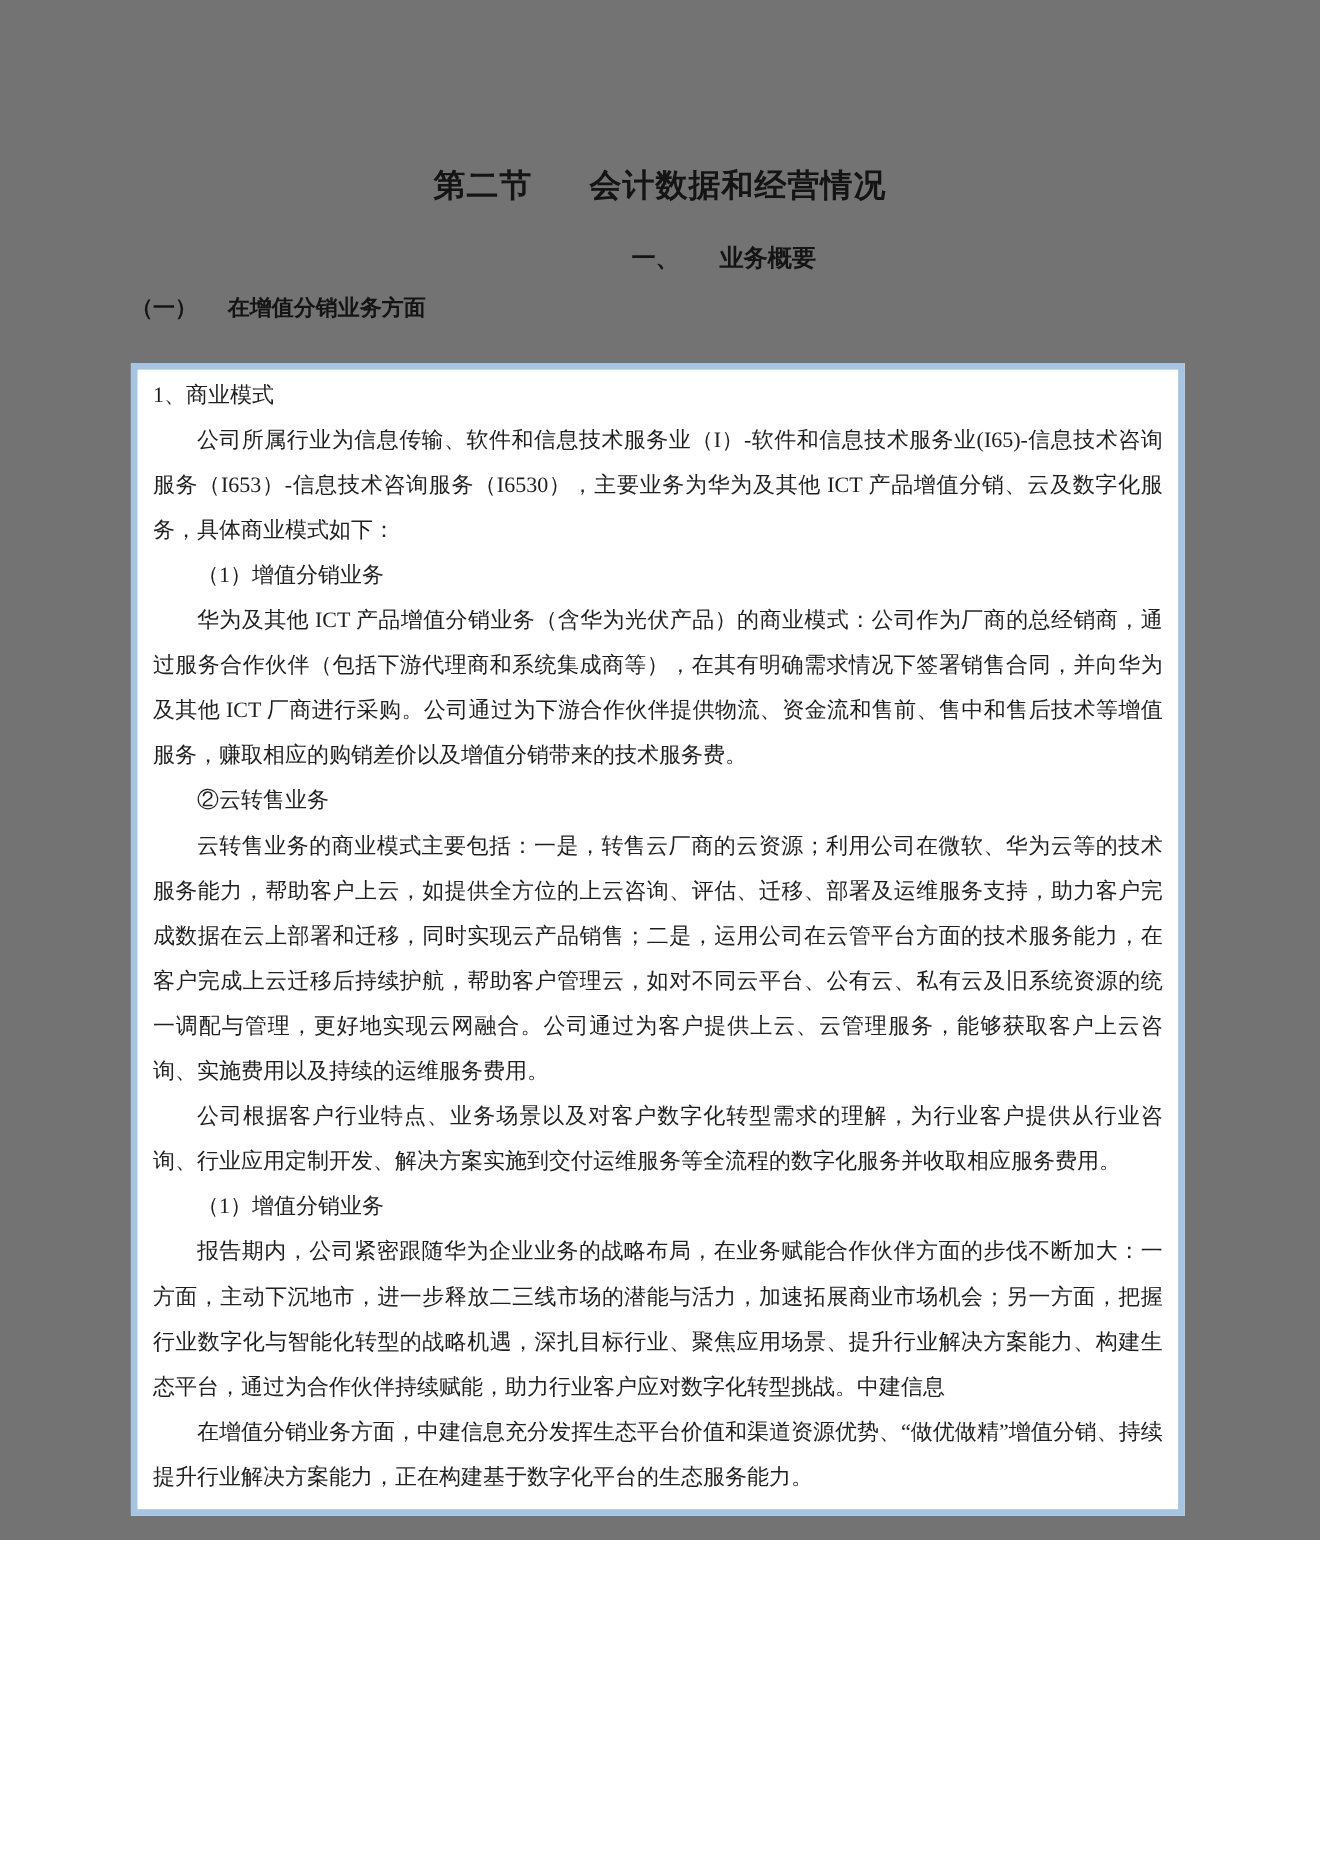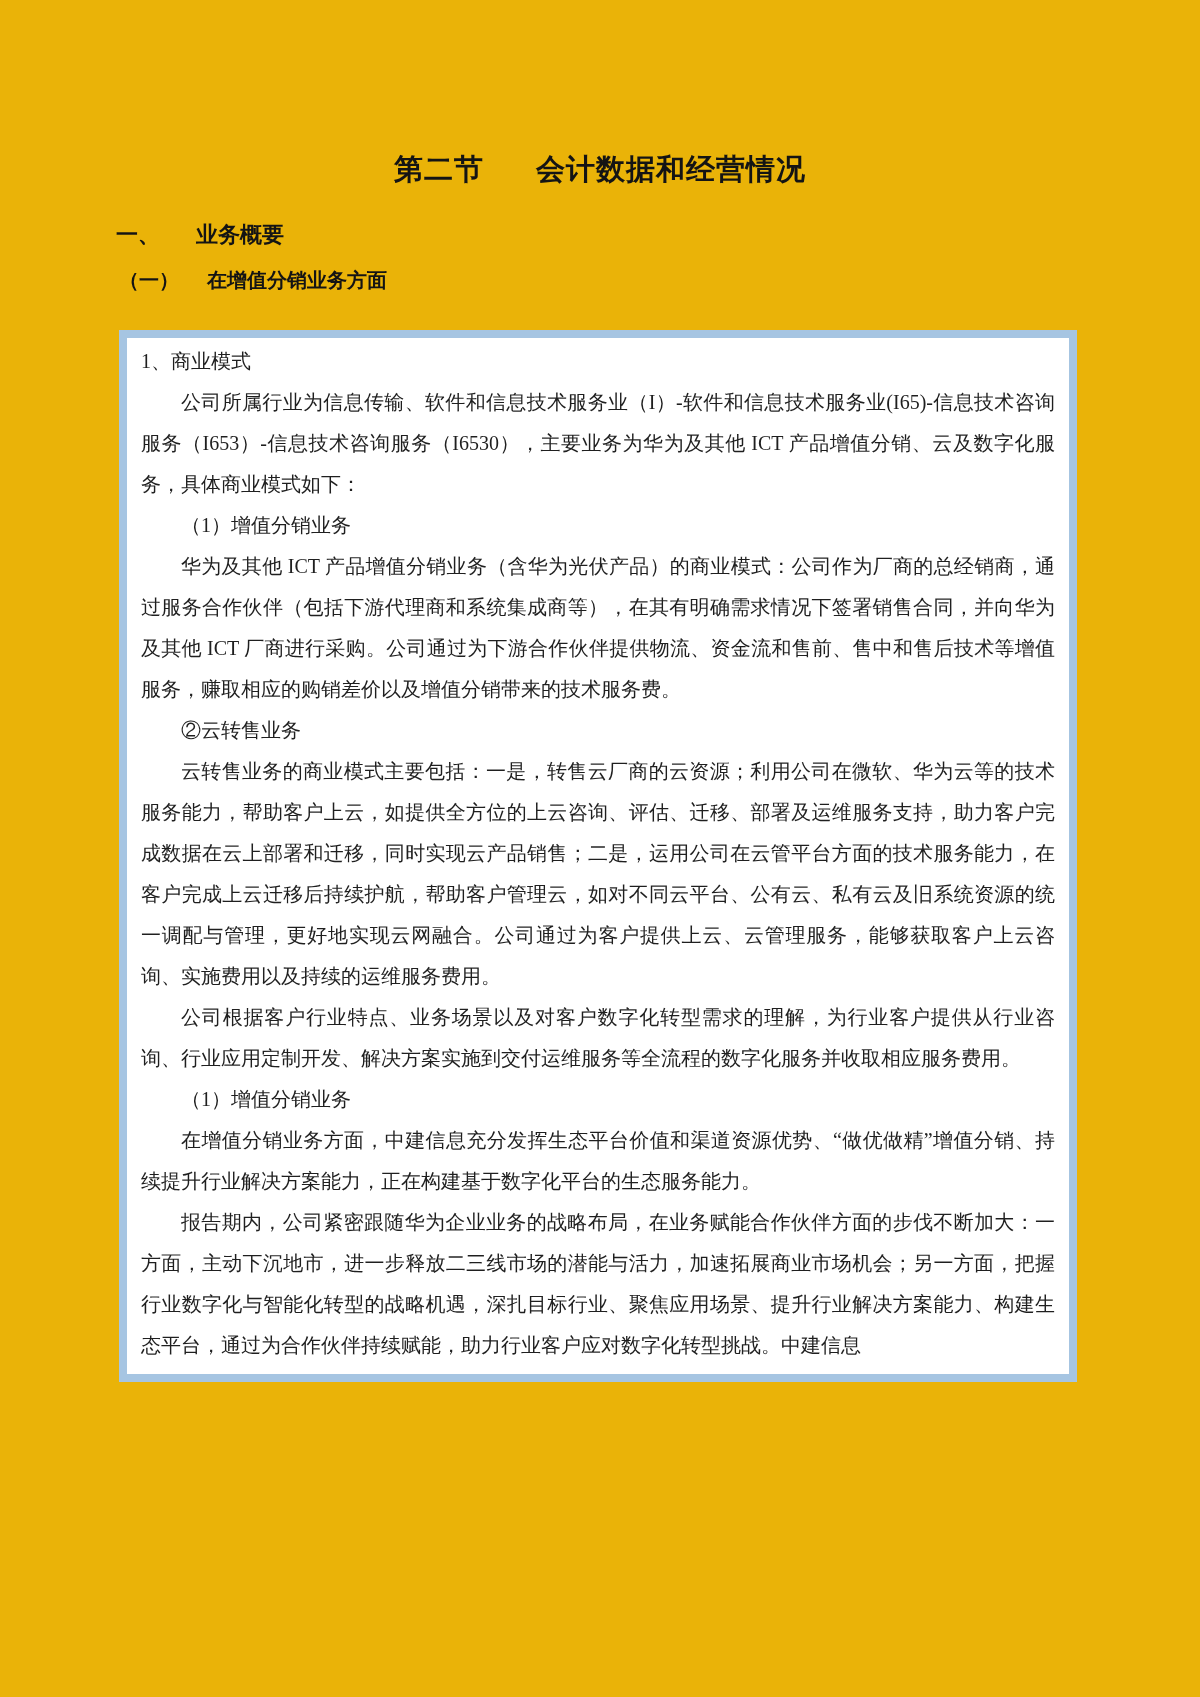--- a/index.html
+++ b/index.html
@@ -3,22 +3,22 @@
 <meta charset="utf-8">
 <style>
   html, body {
     margin: 0;
     padding: 0;
     background: #ffffff;
   }
   .page {
     position: relative;
     width: 1200px;
-    height: 1697px;
-    background: #eab308;
+    height: 1400px;
+    background: #737373;
     overflow: hidden;
     color: #1f1f1f;
     font-family: "Liberation Serif", "DejaVu Serif", serif;
   }
   .doc-title {
     padding-top: 152px;
     text-align: center;
     font-family: "Liberation Sans", "DejaVu Sans", sans-serif;
     font-weight: bold;
     font-size: 29px;
@@ -31,20 +31,21 @@
     display: inline-block;
     width: 52px;
   }
   .section-heading {
     margin: 36px 0 0 116px;
     font-family: "Liberation Sans", "DejaVu Sans", sans-serif;
     font-weight: bold;
     font-size: 22px;
     line-height: 26px;
     color: #141414;
+    text-align: center;
   }
   .section-heading .num-gap {
     display: inline-block;
     width: 36px;
   }
   .subsection-heading {
     margin: 20px 0 0 119px;
     font-family: "Liberation Sans", "DejaVu Sans", sans-serif;
     font-weight: bold;
     font-size: 20px;
@@ -52,21 +53,21 @@
     color: #141414;
   }
   .subsection-heading .num-gap {
     display: inline-block;
     width: 28px;
   }
   .content-box {
     box-sizing: border-box;
     margin: 38px 0 0 119px;
     width: 958px;
-    border: 8px solid #84cc16; 
+    border: 6px solid #84cc16; 
     padding: 3px 14px 8px 14px;
     background: #ffffff;
   }
   .content-box p {
     margin: 0;
     font-size: 20px;
     line-height: 41px;
     text-align: justify;
     color: #1f1f1f;
     word-break: break-all;
@@ -94,17 +95,17 @@
 
   <div class="content-box" style="border-color: rgb(166, 197, 226);">
     <p style="color: rgb(31, 31, 31);">1、商业模式</p>
     <p class="indent" style="color: rgb(31, 31, 31);">公司所属行业为信息传输、软件和信息技术服务业（I）-软件和信息技术服务业(I65)-信息技术咨询服务（I653）-信息技术咨询服务（I6530），主要业务为华为及其他 ICT 产品增值分销、云及数字化服务，具体商业模式如下：</p>
     <p class="indent" style="color: rgb(31, 31, 31);">（1）增值分销业务</p>
     <p class="indent" style="color: rgb(31, 31, 31);">华为及其他 ICT 产品增值分销业务（含华为光伏产品）的商业模式：公司作为厂商的总经销商，通过服务合作伙伴（包括下游代理商和系统集成商等），在其有明确需求情况下签署销售合同，并向华为及其他 ICT 厂商进行采购。公司通过为下游合作伙伴提供物流、资金流和售前、售中和售后技术等增值服务，赚取相应的购销差价以及增值分销带来的技术服务费。</p>
     <p class="indent" style="color: rgb(31, 31, 31);">②云转售业务</p>
     <p class="indent" style="color: rgb(31, 31, 31);">云转售业务的商业模式主要包括：一是，转售云厂商的云资源；利用公司在微软、华为云等的技术服务能力，帮助客户上云，如提供全方位的上云咨询、评估、迁移、部署及运维服务支持，助力客户完成数据在云上部署和迁移，同时实现云产品销售；二是，运用公司在云管平台方面的技术服务能力，在客户完成上云迁移后持续护航，帮助客户管理云，如对不同云平台、公有云、私有云及旧系统资源的统一调配与管理，更好地实现云网融合。公司通过为客户提供上云、云管理服务，能够获取客户上云咨询、实施费用以及持续的运维服务费用。</p>
     <p class="indent" style="color: rgb(31, 31, 31);">公司根据客户行业特点、业务场景以及对客户数字化转型需求的理解，为行业客户提供从行业咨询、行业应用定制开发、解决方案实施到交付运维服务等全流程的数字化服务并收取相应服务费用。</p>
     <p class="indent" style="color: rgb(31, 31, 31);">（1）增值分销业务</p>
+    <p class="indent" style="color: rgb(31, 31, 31);">报告期内，公司紧密跟随华为企业业务的战略布局，在业务赋能合作伙伴方面的步伐不断加大：一方面，主动下沉地市，进一步释放二三线市场的潜能与活力，加速拓展商业市场机会；另一方面，把握行业数字化与智能化转型的战略机遇，深扎目标行业、聚焦应用场景、提升行业解决方案能力、构建生态平台，通过为合作伙伴持续赋能，助力行业客户应对数字化转型挑战。中建信息</p>
     <p class="indent" style="color: rgb(31, 31, 31);">在增值分销业务方面，中建信息充分发挥生态平台价值和渠道资源优势、“做优做精”增值分销、持续提升行业解决方案能力，正在构建基于数字化平台的生态服务能力。</p>
-    <p class="indent" style="color: rgb(31, 31, 31);">报告期内，公司紧密跟随华为企业业务的战略布局，在业务赋能合作伙伴方面的步伐不断加大：一方面，主动下沉地市，进一步释放二三线市场的潜能与活力，加速拓展商业市场机会；另一方面，把握行业数字化与智能化转型的战略机遇，深扎目标行业、聚焦应用场景、提升行业解决方案能力、构建生态平台，通过为合作伙伴持续赋能，助力行业客户应对数字化转型挑战。中建信息</p>
   </div>
 
 </div>
 
 </body></html>

